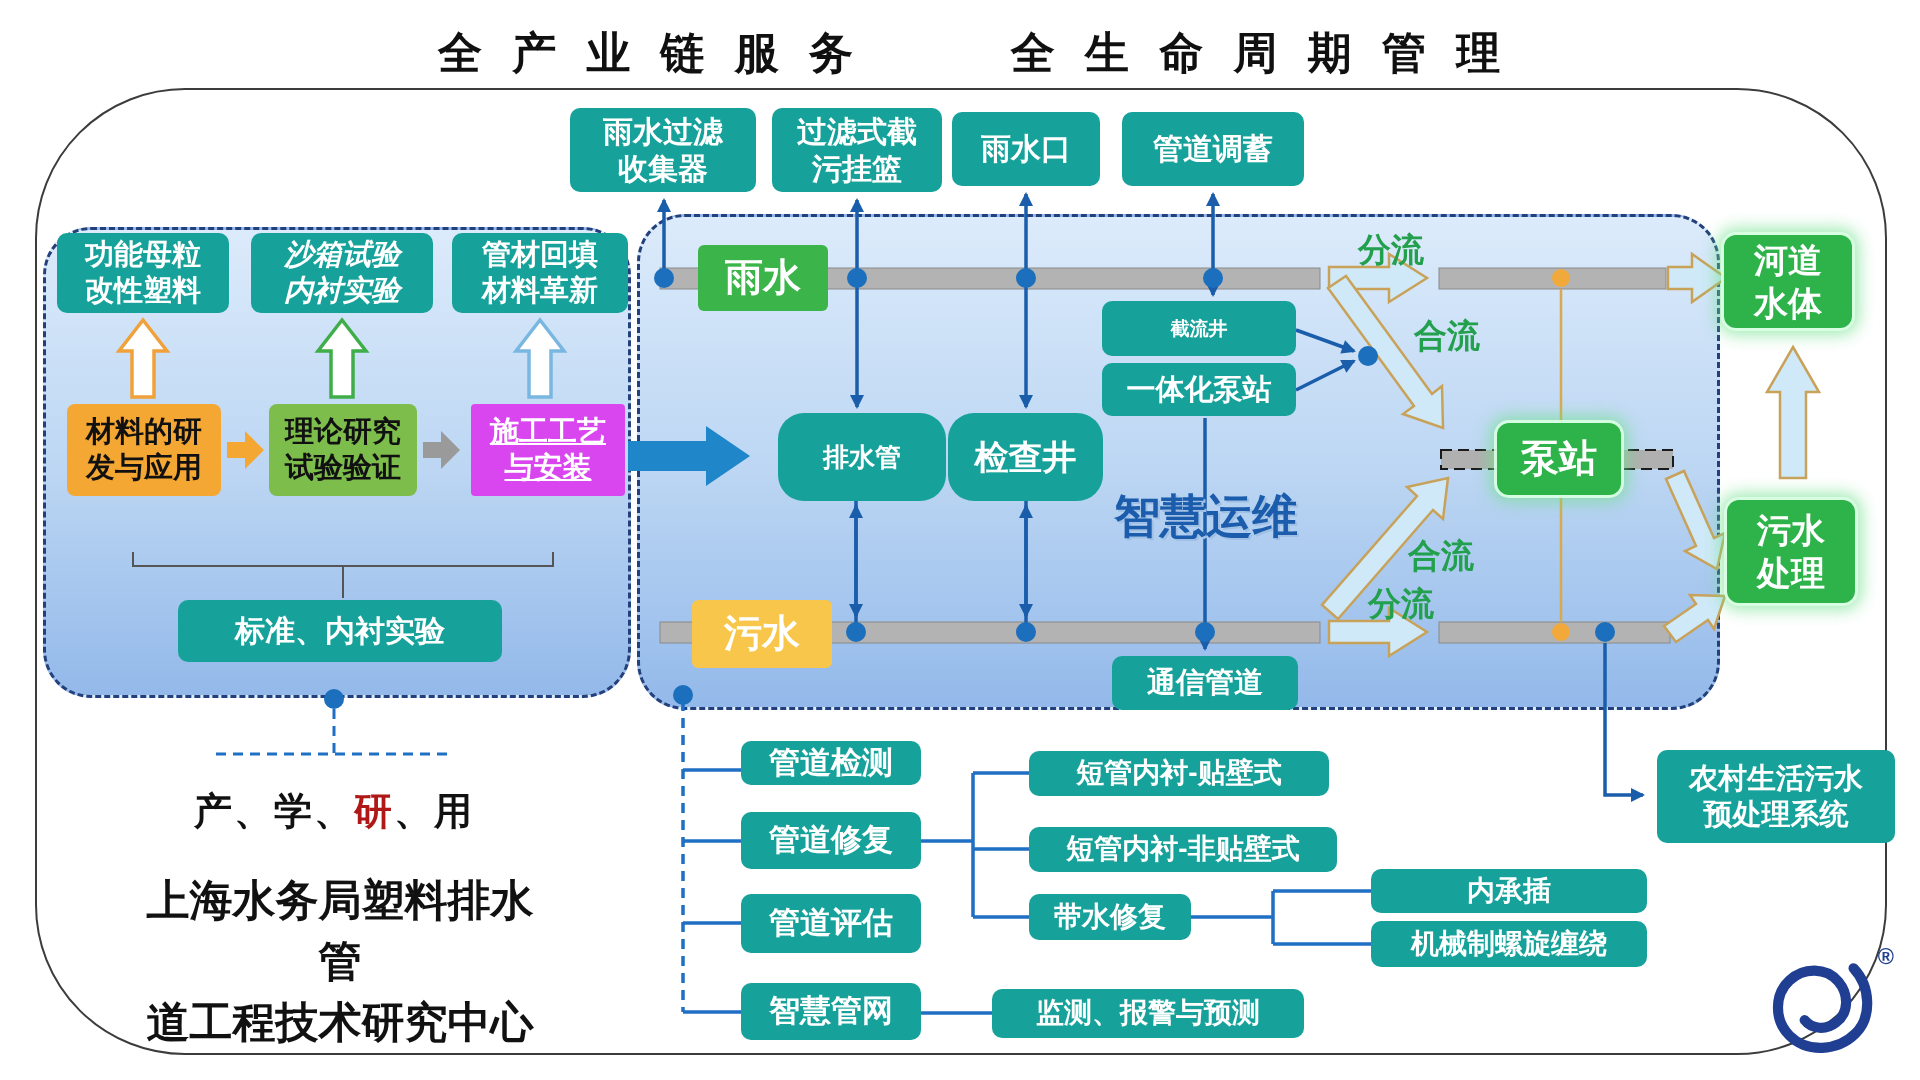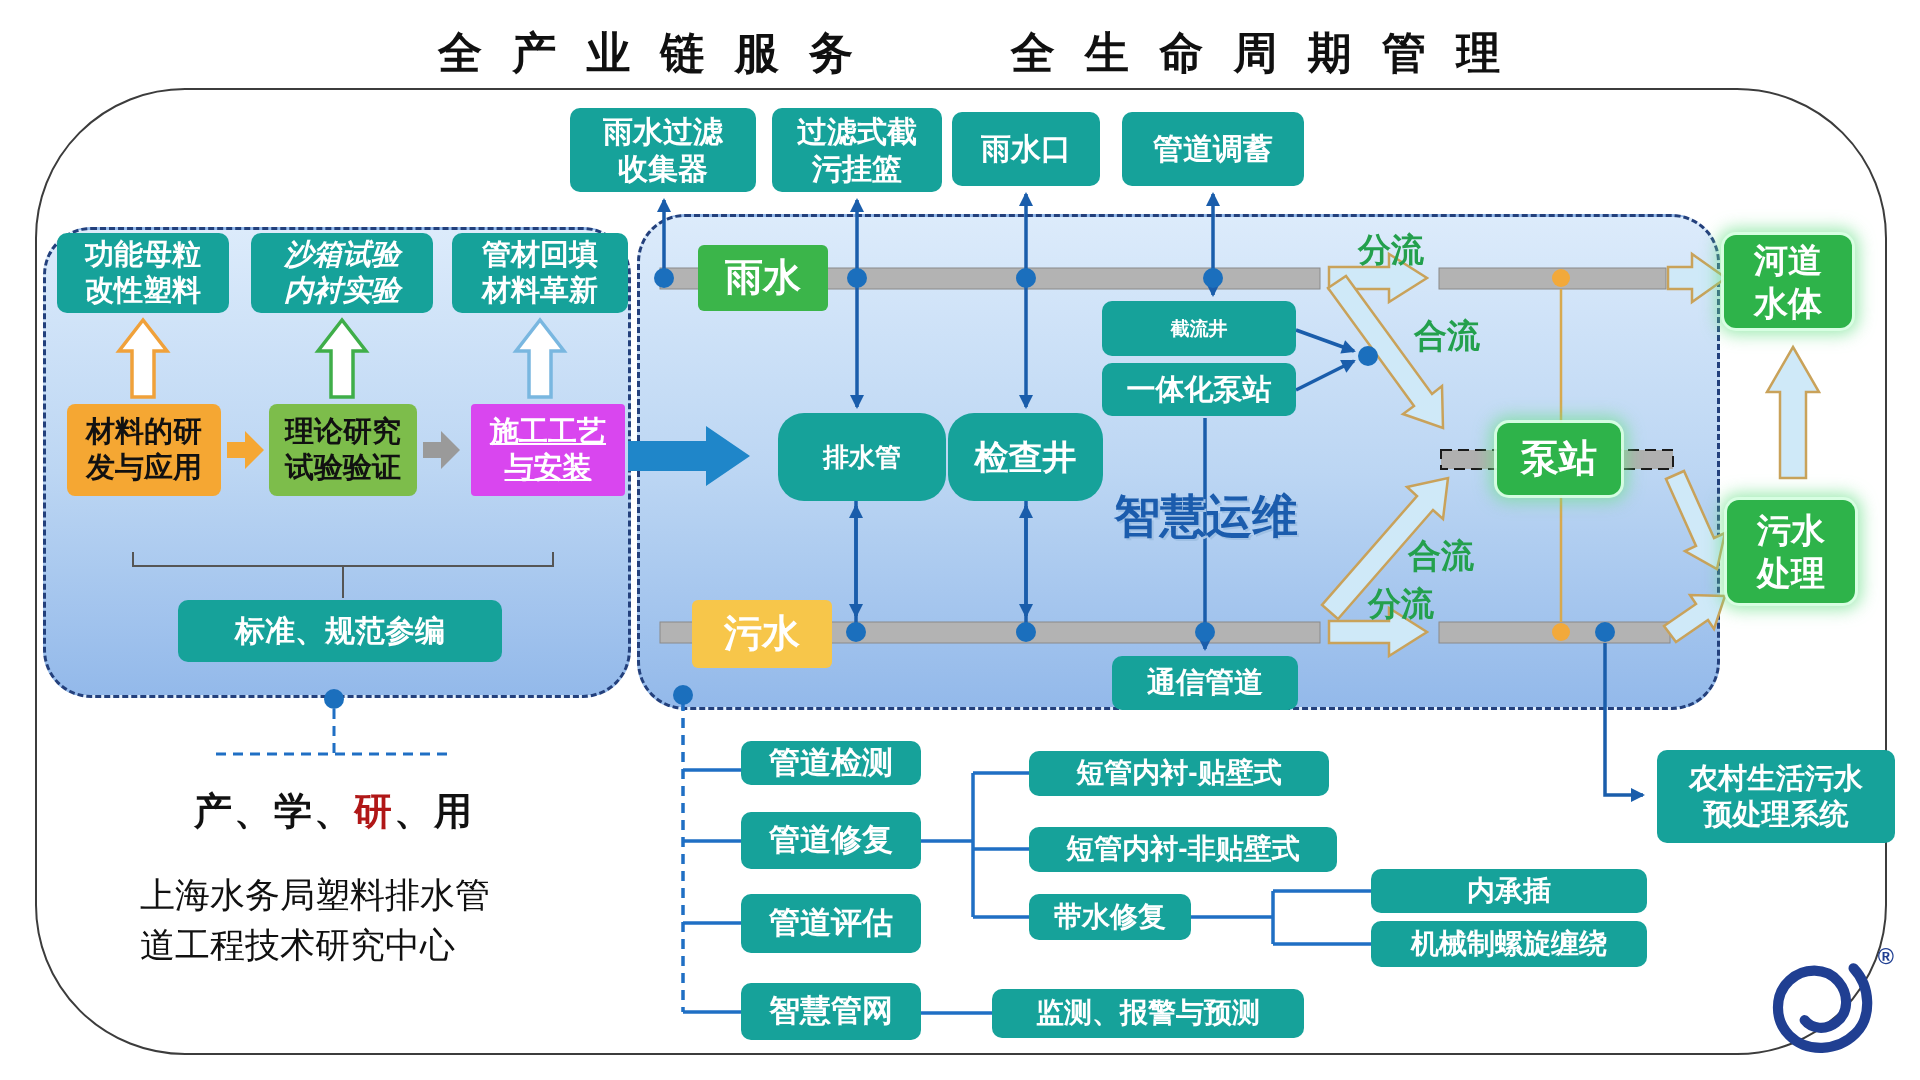--- a/index.html
+++ b/index.html
@@ -24,22 +24,22 @@
   .sewlab  { background:#f7c64a; color:#fff; border-radius:6px; }
   .glabel { position:absolute; z-index:3; color:#23a04d; font-weight:bold; font-size:33px;
     width:90px; text-align:center; white-space:nowrap; }
   .title { position:absolute; z-index:3; font-weight:bold; font-size:44px; letter-spacing:9px;
     color:#101010; text-align:center; white-space:nowrap; }
   .smartops { position:absolute; z-index:3; width:224px; text-align:center; font-size:46px;
     font-weight:bold; color:#1b5cad; text-shadow:2px 2px 0 #9fc0e4; white-space:nowrap; }
   .chaintext { position:absolute; z-index:3; width:320px; text-align:center; font-size:38px;
     font-weight:bold; color:#111; letter-spacing:2px; white-space:nowrap; }
   .chaintext .hl { color:#b01717; }
-  .orgname { position:absolute; z-index:3; width:400px; font-size:35px;
-    font-weight:normal; color:#111; white-space:pre-line; line-height:1.42; }
+  .orgname { position:absolute; z-index:3; width:400px; text-align:center; font-size:43px;
+    font-weight:bold; color:#111; white-space:pre-line; line-height:1.42; }
   .logo { position:absolute; z-index:3; }
   .logo .rmark { position:absolute; right:-4px; top:-8px; font-size:22px; font-weight:bold; color:#203f92; }
 </style>
 </head>
 <body>
 
 <div class="stage">
 
   <div class="outer-border"></div>
 
@@ -159,21 +159,21 @@
   <div class="box teal" style="left:452px; top:233px; width:176px; height:80px; font-size:29px;">管材回填
 材料革新</div>
 
   <div class="box orangebox" style="left:67px; top:404px; width:154px; height:92px; font-size:29px;">材料的研
 发与应用</div>
   <div class="box limebox" style="left:269px; top:404px; width:148px; height:92px; font-size:29px;">理论研究
 试验验证</div>
   <div class="box graybox" style="left:471px; top:404px; width:154px; height:92px; font-size:29px;">施工工艺
 与安装</div>
 
-  <div class="box teal" style="left:178px; top:600px; width:324px; height:62px; font-size:30px;">标准、规范参编</div>
+  <div class="box teal" style="left:178px; top:600px; width:324px; height:62px; font-size:30px;">标准、内衬实验</div>
 
   <div class="chaintext" style="left:174px; top:786px;">
     <span>产、学、</span><span class="hl">研</span><span>、用</span>
   </div>
   <div class="orgname" style="left:140px; top:870px;">上海水务局塑料排水管
 道工程技术研究中心</div>
 
   <div class="box rainlab" style="left:698px; top:245px; width:130px; height:66px; font-size:38px;">雨水</div>
   <div class="box sewlab" style="left:692px; top:600px; width:140px; height:68px; font-size:38px;">污水</div>
 

